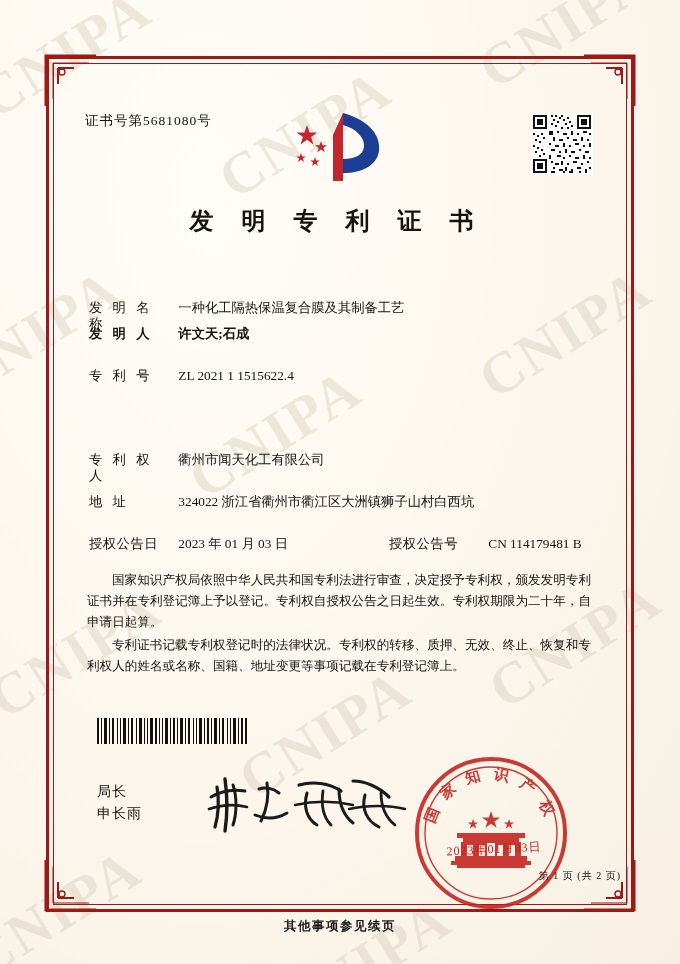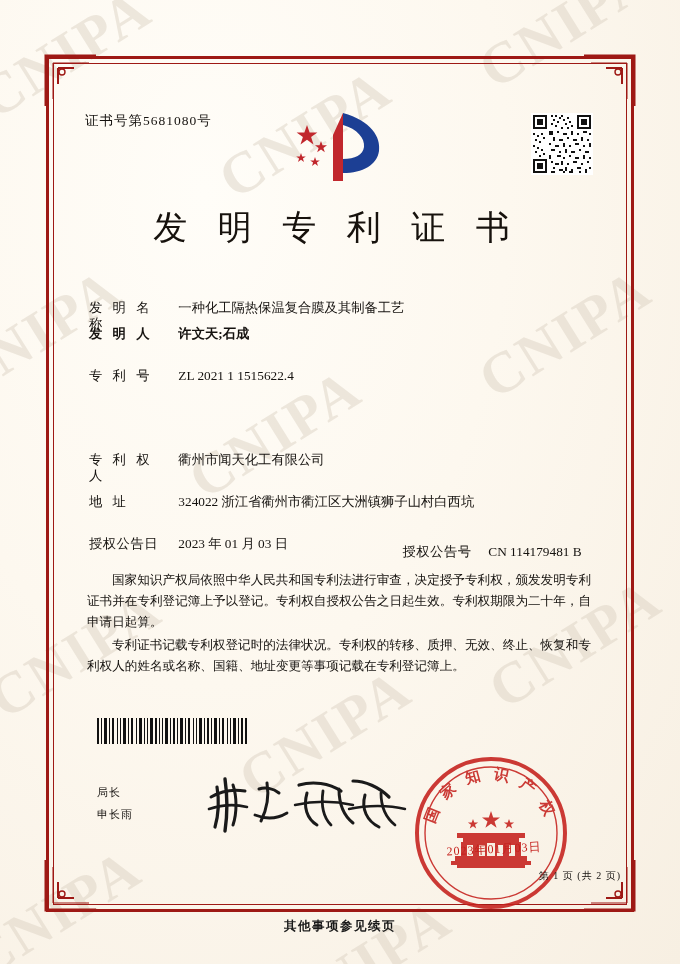--- a/index.html
+++ b/index.html
@@ -106,22 +106,22 @@
     width: 62px; height: 62px;
     background: #fff;
   }
   #qr svg { display:block; }
 
   #doc-title {
     position: absolute;
     left: 0; right: 0;
     top: 142px;
     text-align: center;
-    font-size: 34px;
-    font-weight: normal;
+    font-size: 24px;
+    font-weight: bold;
     letter-spacing: 11px;
     color: #17120d;
     font-family: "Liberation Serif", serif;
   }
 
   
   .field {
     position: absolute;
     left: 36px;
     right: 30px;
@@ -143,22 +143,21 @@
   .f1 { top: 221px; margin-top: 16px; }
   .f2 { top: 263px; font-weight: bold; }
   .f3 { top: 305px; }
   .f4 { top: 347px; }
   .f5 { top: 389px; }
   .f6 { top: 431px; }
   .f7 { top: 473px; }
   .f7 .col2 {
     position: absolute;
     left: 300px;
-    top: 8px;
-    text-align: center;
+    top: 0;
   }
   .f7 .col2 .lbl { width: 96px; letter-spacing: 0.5px; }
 
   .para {
     position: absolute;
     left: 34px;
     right: 30px;
     font-size: 12.6px;
     line-height: 21px;
     color: #15120f;
@@ -172,21 +171,21 @@
   #barcode {
     position: absolute;
     left: 44px; top: 655px;
     width: 150px; height: 26px;
   }
 
   
   #sig-labels {
     position: absolute;
     left: 44px; top: 718px;
-    font-size: 11px;
+    font-size: 14px;
     line-height: 22px;
     color: #15120f;
     letter-spacing: 1px;
   }
   #signature {
     position: absolute;
     left: 150px; top: 712px;
     width: 210px; height: 62px;
   }
 

